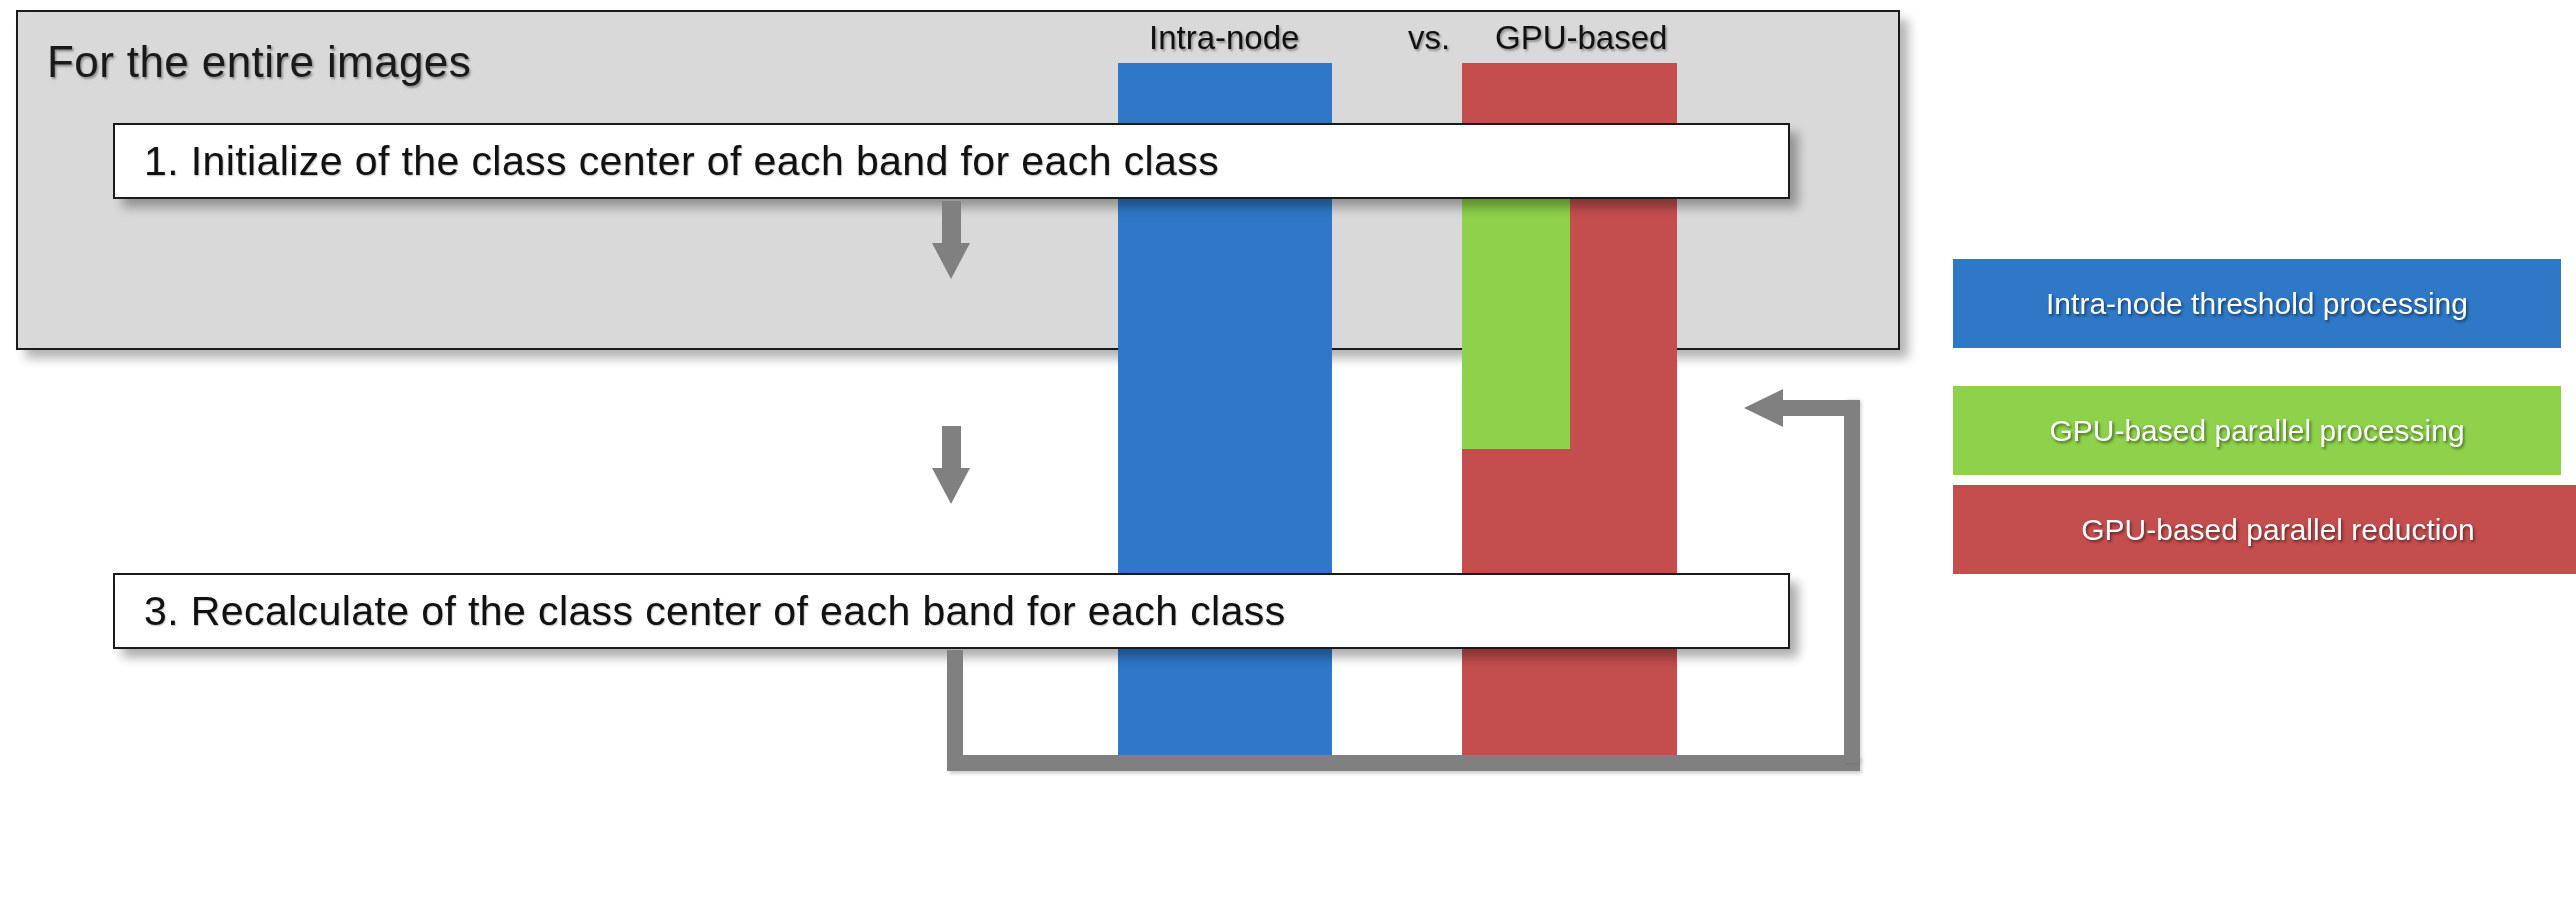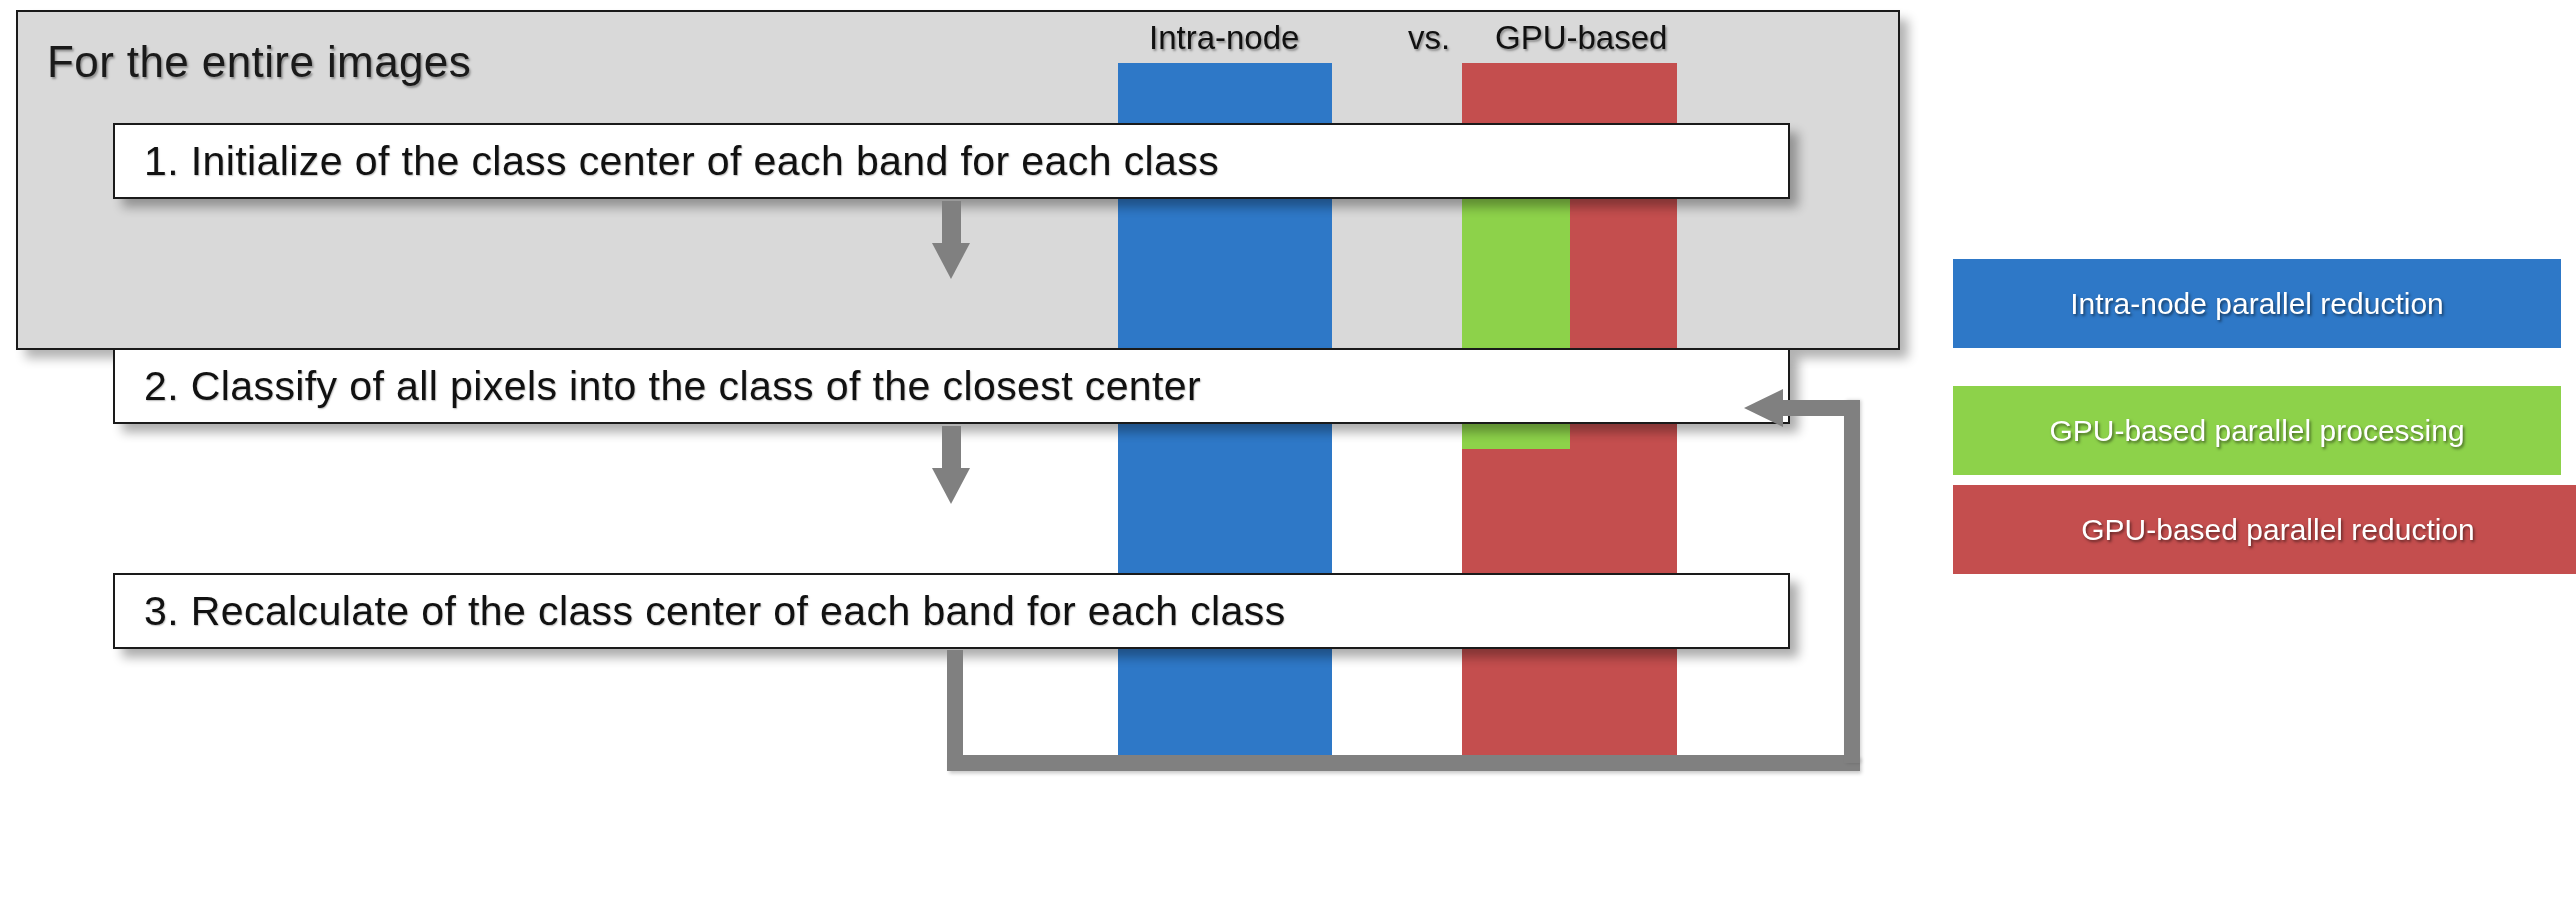--- a/index.html
+++ b/index.html
@@ -243,23 +243,20 @@
     <span class="h-gpu">GPU-based</span>
   </div>
 
   <div class="bar bar-blue"></div>
   <div class="bar bar-red"></div>
   <div class="bar bar-green"></div>
 
   <div class="pbox" id="box-1">
     <span class="pbox-text">1. Initialize of the class center of each band for each class</span>
   </div>
-  <div class="pbox" id="box-2">
-    <span class="pbox-text">2. Classify of all pixels into the class of the closest center</span>
-  </div>
   <div class="pbox" id="box-3">
     <span class="pbox-text">3. Recalculate of the class center of each band for each class</span>
   </div>
 
   <div class="down-arrow" id="arrow-1">
     <div class="shaft"></div>
     <div class="head"></div>
   </div>
   <div class="down-arrow" id="arrow-2">
     <div class="shaft"></div>
@@ -268,21 +265,21 @@
 
   <div class="loop loop-left-v"></div>
   <div class="loop loop-bottom"></div>
   <div class="loop loop-right-v"></div>
   <div class="loop loop-top-h"></div>
   <div class="loop loop-arrowhead"></div>
 
 
   <div class="legend">
     <div class="legend-row" id="legend-row-0">
-      <span class="legend-label">Intra-node parallel reduction</span>
+      <span class="legend-label">Intra-node threshold processing</span>
     </div>
     <div class="legend-row" id="legend-row-1">
       <span class="legend-label">GPU-based parallel processing</span>
     </div>
     <div class="legend-row" id="legend-row-2">
       <span class="legend-label">GPU-based parallel reduction</span>
     </div>
   </div>
 
 </div>

